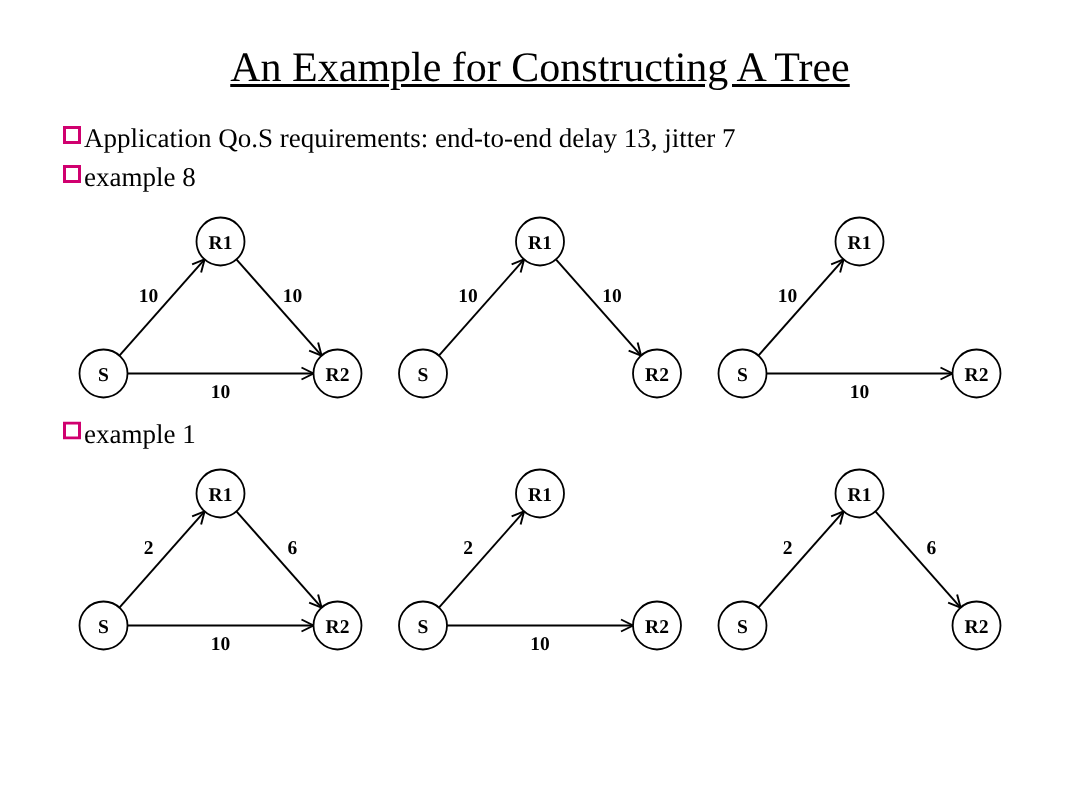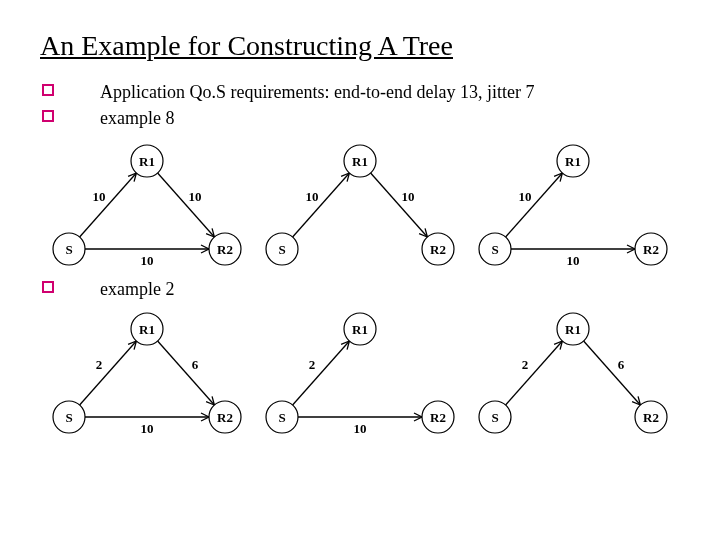--- a/index.html
+++ b/index.html
@@ -9,33 +9,33 @@
     height: 540px;
     background: #ffffff;
     font-family: Georgia, "Times New Roman", serif;
     color: #000;
   }
   .slide {
     padding: 30px 40px 20px 40px;
   }
   .title {
     font-size: 28px;
+    text-align: center;
     text-decoration: underline;
     margin-bottom: 18px;
   }
   .bullets {
     font-size: 18px;
     margin-bottom: 10px;
   }
   .bullet {
     display: flex;
     align-items: flex-start;
     margin-bottom: 2px;
     line-height: 1.35;
-    gap: 44px;
   }
   .bullet-mark {
     width: 16px;
     flex: 0 0 16px;
     display: flex;
     align-items: center;
     justify-content: center;
     margin-top: 4px;
   }
   .bullet-mark svg {
@@ -174,21 +174,21 @@
         </svg>
       </div>
     </div>
 
   <div class="bullet example-label">
     <span class="bullet-mark">
       <svg width="12" height="12">
           <rect x="1" y="1" width="10" height="10" fill="none" stroke="#d0006f" stroke-width="2"></rect>
         </svg>
     </span>
-    <span class="bullet-text">example 2</span>
+    <span class="bullet-text">example 1</span>
   </div>
 
   <div class="row" id="row2">
       <div class="diagram">
         <svg width="200" height="130">
           <line x1="32.61292022905363" y1="96.02644897234975" x2="89.38707977094637" y2="31.97355102765025" class="edge-line"></line>
           <path d="M87.07400741333213,40.61355659873878 L89.38707977094637,31.97355102765025 L81.08723189950699,35.30709648421197" class="edge-line"></path>
           <text x="52.01983672926231" y="60.04030982820978" text-anchor="middle" class="edge-label">2</text>
           <line x1="110.61292022905363" y1="31.97355102765025" x2="167.38707977094637" y2="96.02644897234975" class="edge-line"></line>
           <path d="M159.087231899507,92.69290351578803 L167.38707977094637,96.02644897234975 L165.07400741333214,87.38644340126123" class="edge-line"></path>

